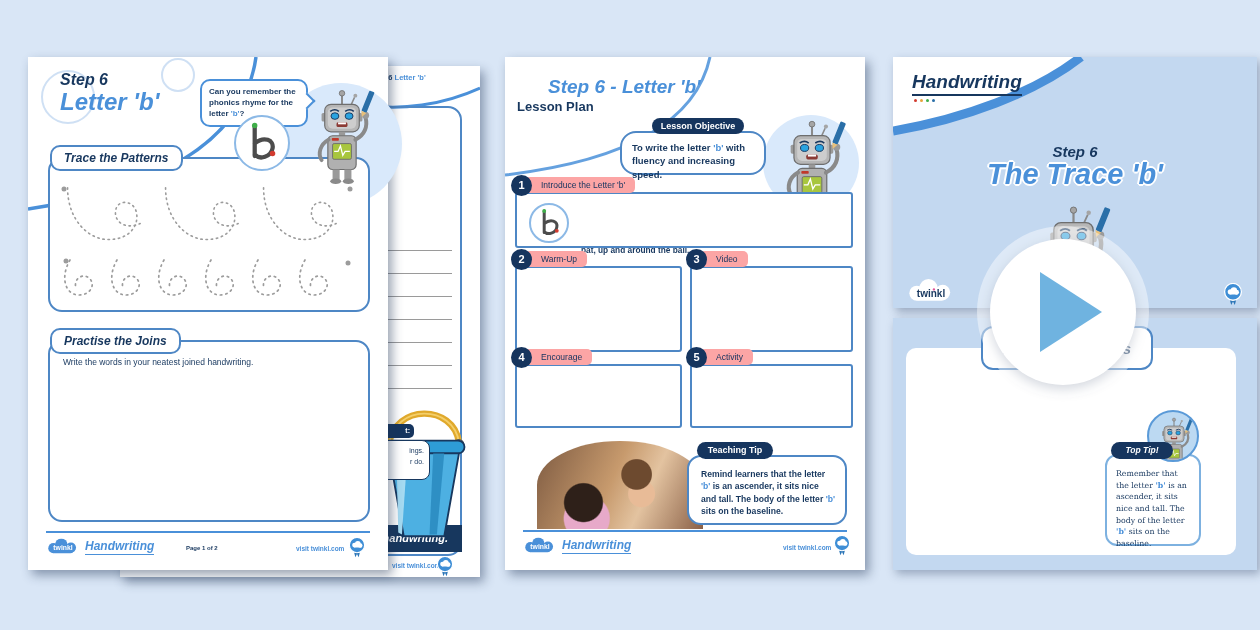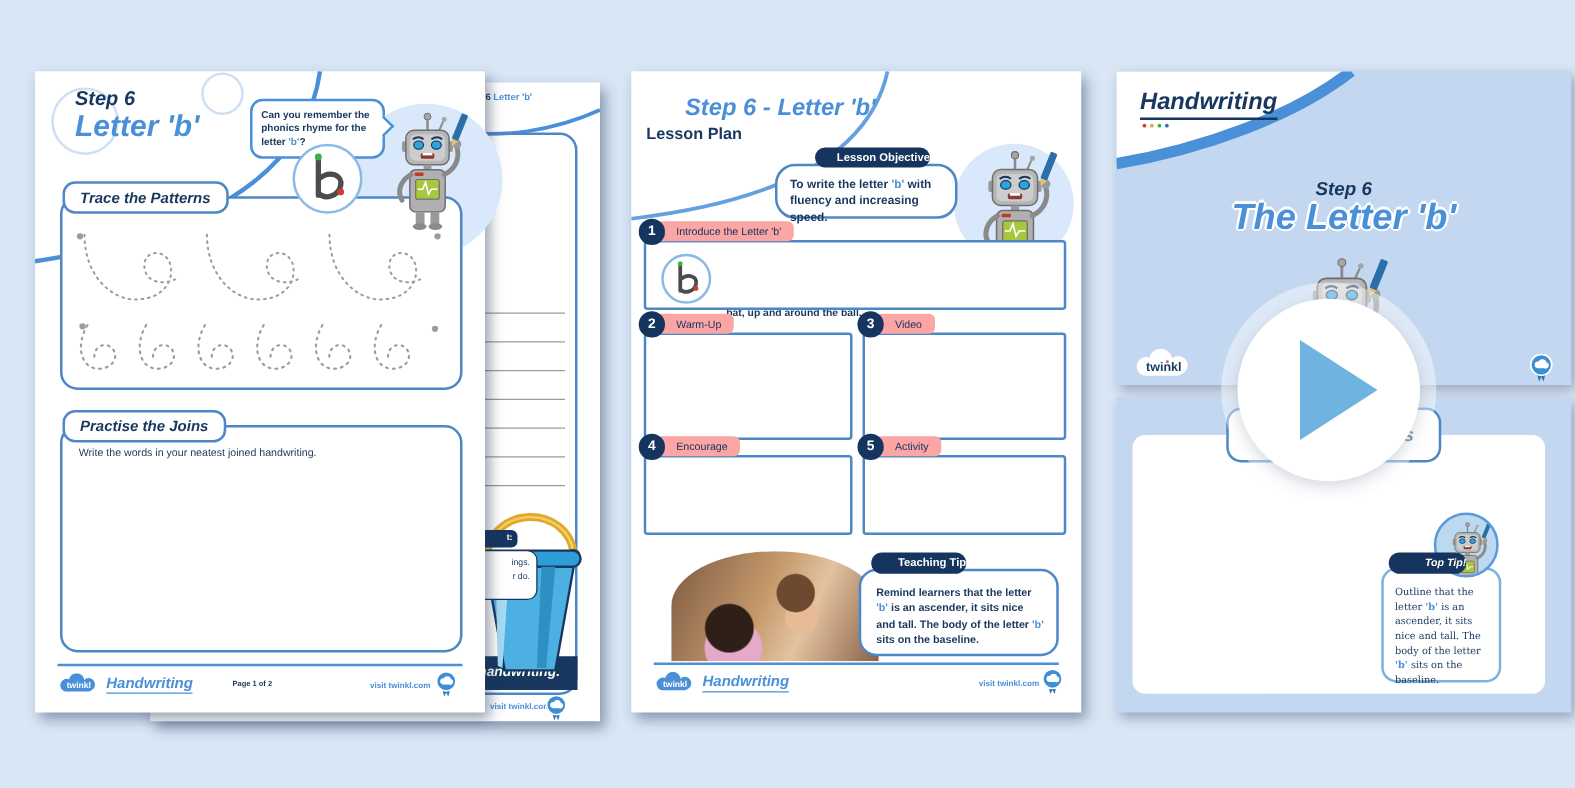--- a/index.html
+++ b/index.html
@@ -7,21 +7,21 @@
   body{background:#d9e6f6;font-family:"Liberation Sans",sans-serif;position:relative;overflow:hidden}
   .canvas{position:absolute;inset:0}
   .navy{color:#17375e}
   .blue{color:#4a90d9}
   .page{position:absolute;background:#fff;box-shadow:4px 5px 10px rgba(30,50,85,.45)}
   .slide{position:absolute;background:#c3d8f0;box-shadow:3px 4px 9px rgba(30,50,85,.35);overflow:hidden}
 
   
   .hl{color:#4a90d9;font-weight:bold}
   .bn{color:#17375e;font-weight:bold}
-  .pill-navy{position:absolute;background:#16355e;color:#fff;font-weight:bold;border-radius:12px;text-align:right;z-index:4}
+  .pill-navy{position:absolute;background:#16355e;color:#fff;font-weight:bold;border-radius:12px;text-align:center;z-index:4}
   .sec-pill{position:absolute;background:#fca5a5;color:#11325e;font-weight:normal;border-radius:5px;padding:3px 10px 3px 16px;font-size:8.5px;z-index:3}
   .num{position:absolute;width:21px;height:21px;border-radius:50%;background:#16355e;color:#fff;font-weight:bold;font-size:11px;text-align:center;line-height:21px;z-index:4}
   .lpbox{position:absolute;background:#fff;border:2px solid #4e87c5;border-radius:3px;z-index:2}
   .lptxt{position:absolute;font-size:8.3px;line-height:1.38;color:#1b2a4a;white-space:pre-line}
   .bubble{position:absolute;background:#fff;border:2.5px solid #4e87c5;border-radius:12px;z-index:2}
 
   
   .wline{position:absolute;height:32px}
   .wline .dash{position:absolute;left:0;right:0;border-top:1.5px dashed #93d4ef}
   .wline .d-top{top:3px}
@@ -404,21 +404,21 @@
     <div class="s1-brand">
       <div class="t">Handwriting</div>
       <div class="s1-dots">
         <i style="background:#d23b2f"></i>
           <i style="background:#e8a33c"></i>
           <i style="background:#3fae49"></i>
           <i style="background:#2a6fa8"></i>
       </div>
     </div>
     <div class="s1-step">Step 6</div>
-    <div class="s1-title">The Letter 'b'</div>
+    <div class="s1-title">The Trace 'b'</div>
     <svg class="s1-robot" viewBox="0 0 100 140">
         <use href="#robot"></use>
       </svg>
     <svg class="s1-cloud" width="50" height="25" viewBox="0 0 60 30">
       <use href="#cloudlogo" fill="#fff"></use>
       <text x="30" y="21" text-anchor="middle" font-size="12" font-weight="bold" fill="#17375e" font-family="Liberation Sans">twinkl</text>
       <circle cx="33.5" cy="12.5" r="1.4" fill="#e0559a"></circle>
     </svg>
     <svg class="s1-badge" width="20" height="23" viewBox="0 0 22 26">
         <use href="#badge"></use>
@@ -448,21 +448,21 @@
       <span class="word">library</span>
     </div>
 
     <div class="s2-robothead">
       <svg style="position:absolute;left:2px;top:4px" width="46" height="64" viewBox="0 0 100 140">
           <use href="#robot"></use>
         </svg>
     </div>
     <div class="pill-navy s2-tippill">Top Tip!</div>
     <div class="s2-tipbox">
-      <span>Outline that the letter </span><span class="hl">'b'</span><span> is an ascender, it sits nice and tall. The body of the letter </span><span class="hl">'b'</span><span> sits on the baseline.</span>
+      <span>Remember that the letter </span><span class="hl">'b'</span><span> is an ascender, it sits nice and tall. The body of the letter </span><span class="hl">'b'</span><span> sits on the baseline.</span>
     </div>
   </section>
 
   <div class="play">
     <div class="tri"></div>
   </div>
 
 </div>
 
 </body></html>

